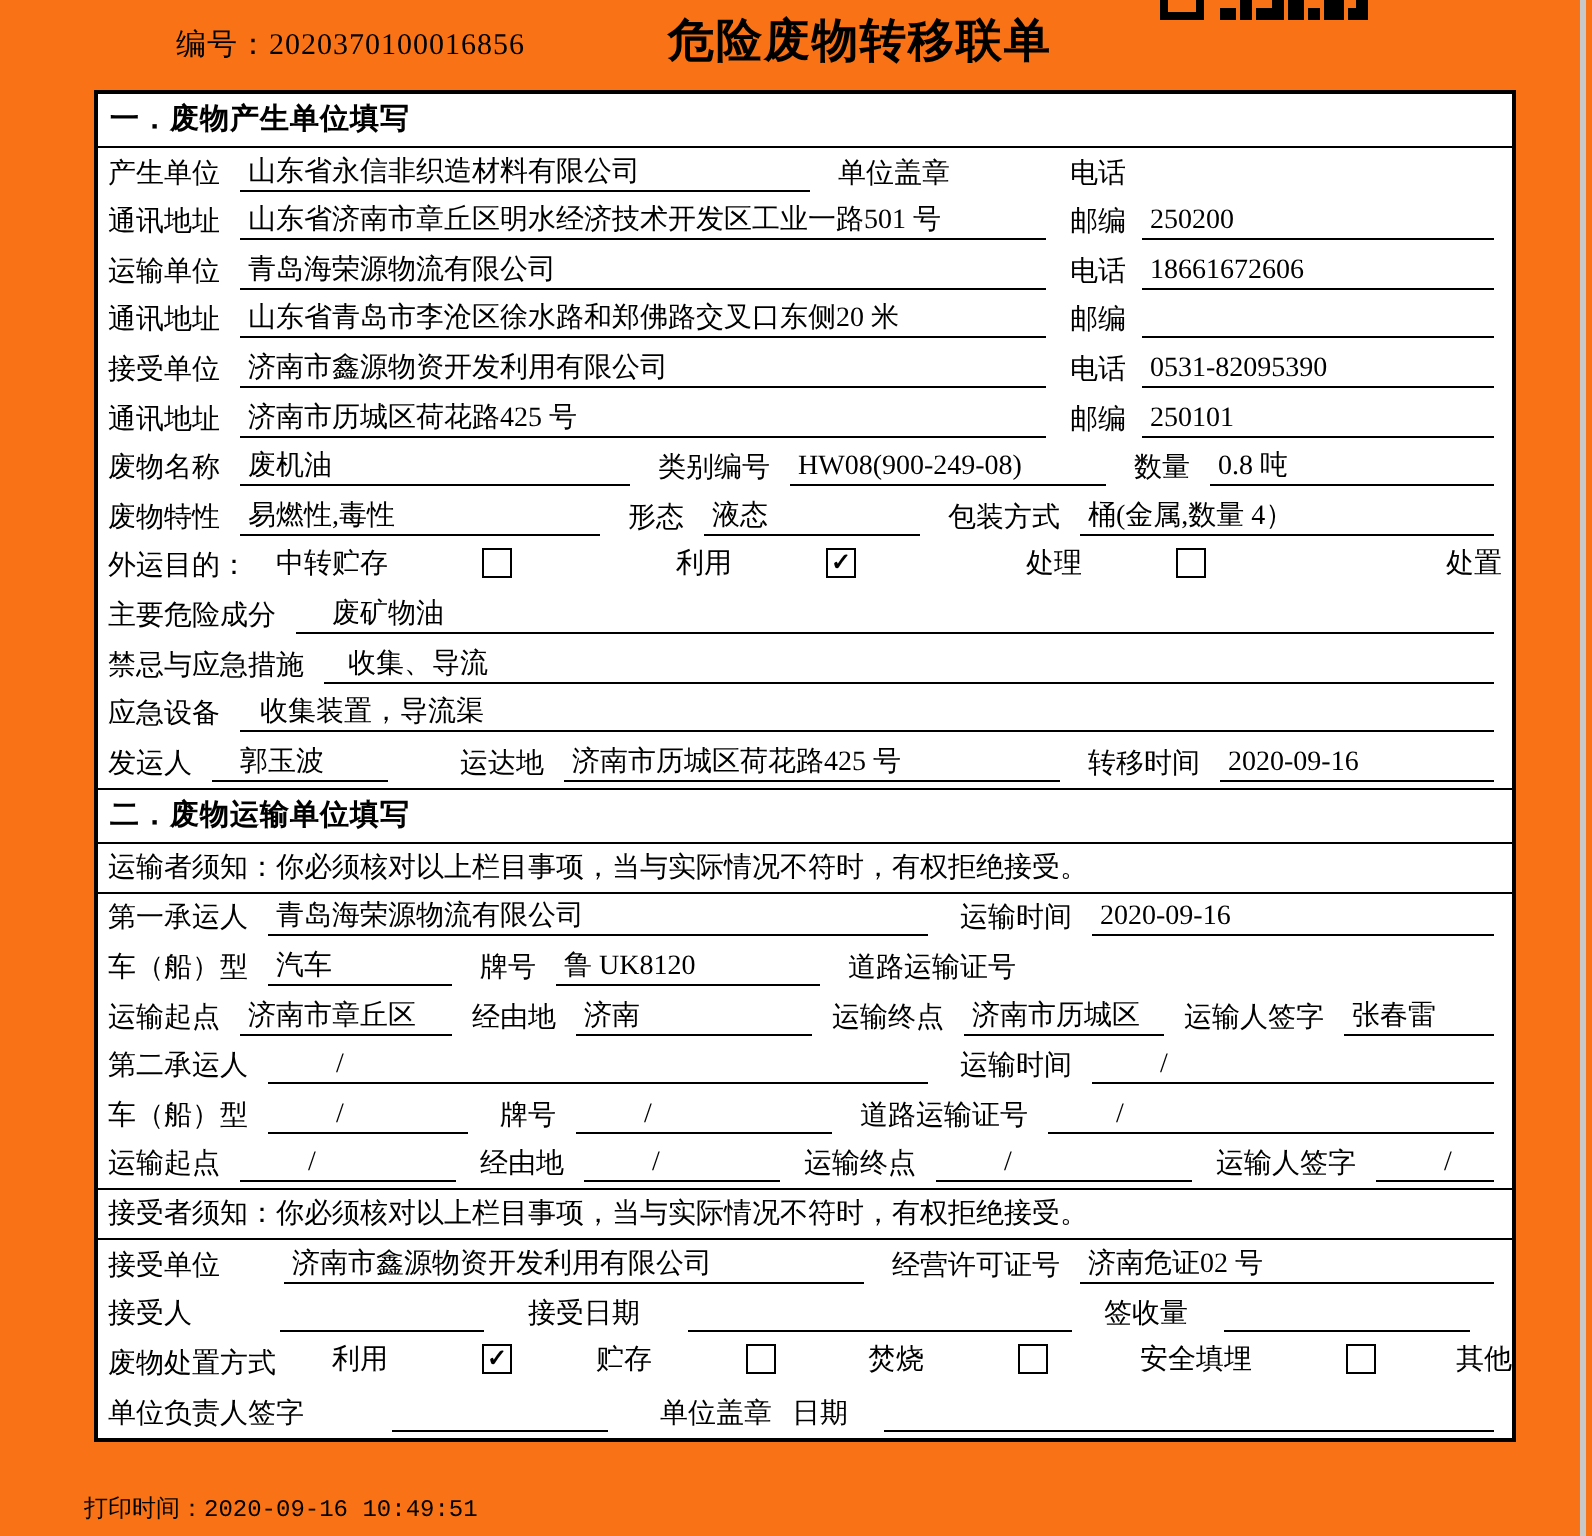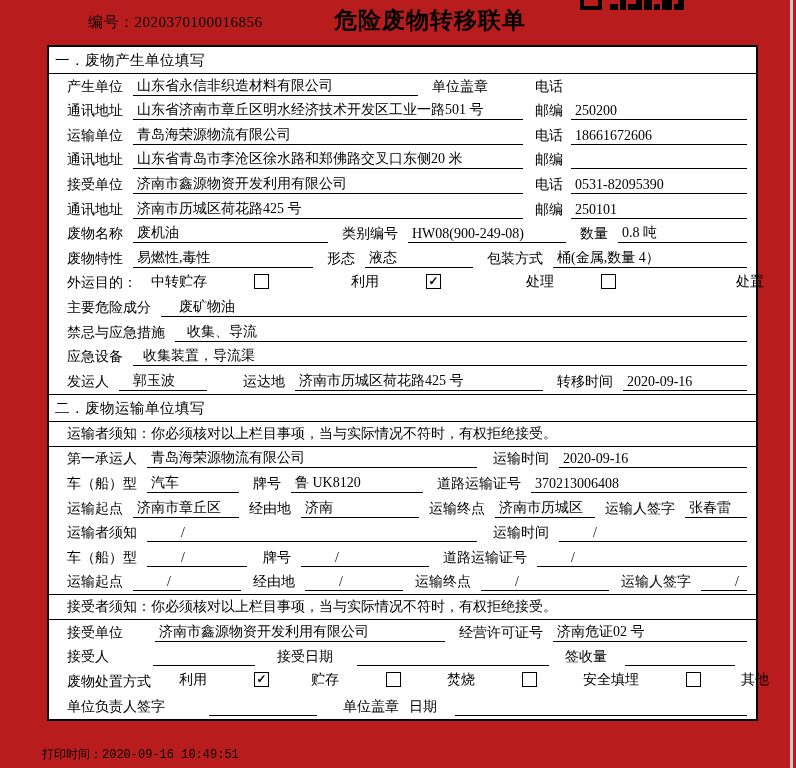--- a/index.html
+++ b/index.html
@@ -1,29 +1,29 @@
 <!DOCTYPE html>
 <html><head>
 <meta charset="utf-8">
 <style>
   html,body{margin:0;padding:0;background:#ffffff;}
-  .page{position:relative;width:796px;height:768px;background:#b91c1c;overflow:hidden;
+  .page{position:relative;width:796px;height:768px;background:#f97316;overflow:hidden;
         font-family:"Liberation Serif","DejaVu Serif",serif;color:#000;font-size:14px;}
   .page-edge{position:absolute;right:3px;top:0;bottom:0;width:3px;background:#c8c8c8;}
   .tophead{position:relative;height:45px;}
   .docno{position:absolute;left:88px;top:13px;font-size:15px;letter-spacing:0.5px;}
   .doc-title{position:absolute;left:0;right:0;top:5px;margin:0;text-align:center;
              font-size:23px;font-weight:bold;transform:translateX(32px);letter-spacing:1px;}
   .qr{position:absolute;left:580px;top:0;width:110px;height:10px;}
   .form{position:absolute;left:47px;top:45px;width:711px;border:2px solid #000;box-sizing:border-box;background:#fff;}
   .sec{box-sizing:border-box;}
   .sec + .sec{border-top:1.5px solid #000;}
-  .sec-title{height:26px;line-height:26px;padding-left:6px;font-weight:normal;font-size:14.5px;
+  .sec-title{height:26px;line-height:26px;padding-left:6px;font-weight:bold;font-size:14.5px;
              border-bottom:1.5px solid #000;letter-spacing:0.5px;}
-  .row{display:flex;align-items:flex-end;height:24.6px;padding:0 9px 3px 18px;white-space:nowrap;box-sizing:border-box;}
+  .row{display:flex;align-items:flex-end;height:24.6px;padding:0 9px 3px 5px;white-space:nowrap;box-sizing:border-box;}
   .notice{height:25px;border-bottom:1px solid #000;align-items:center;padding-bottom:0;}
   .lbl{margin-right:10px;}
   .val{display:block;border-bottom:1px solid #000;padding:0 4px;min-height:17px;box-sizing:border-box;overflow:visible;}
   .fill{flex:1;}
   .rg{display:flex;align-items:flex-end;margin-left:auto;width:212px;}
   .rg .lbl{margin-right:8px;}
   .sl{padding-left:34px;}
   .cb{display:inline-block;width:13px;height:13px;border:1.5px solid #000;line-height:12px;
       font-size:12px;font-weight:bold;text-align:center;margin-left:7px;box-sizing:content-box;
       align-self:center;margin-bottom:1px;}
@@ -191,36 +191,35 @@
         <span class="lbl" style="margin-left:16px">运输时间</span>
         <span class="val fill">2020-09-16</span>
       </div>
 
       <div class="row">
         <span class="lbl">车（船）型</span>
         <span class="val" style="width:92px">汽车</span>
         <span class="lbl" style="margin-left:14px">牌号</span>
         <span class="val" style="width:132px">鲁 UK8120</span>
         <span class="lbl" style="margin-left:14px">道路运输证号</span>
-        <span class="val fill">370213006408</span>
       </div>
 
       <div class="row">
         <span class="lbl">运输起点</span>
         <span class="val" style="width:106px">济南市章丘区</span>
         <span class="lbl" style="margin-left:10px">经由地</span>
         <span class="val" style="width:118px">济南</span>
         <span class="lbl" style="margin-left:10px">运输终点</span>
         <span class="val" style="width:100px">济南市历城区</span>
         <span class="lbl" style="margin-left:10px">运输人签字</span>
         <span class="val fill">张春雷</span>
       </div>
 
       <div class="row">
-        <span class="lbl">运输者须知</span>
+        <span class="lbl">第二承运人</span>
         <span class="val sl" style="width:330px">/</span>
         <span class="lbl" style="margin-left:16px">运输时间</span>
         <span class="val fill sl">/</span>
       </div>
 
       <div class="row">
         <span class="lbl">车（船）型</span>
         <span class="val sl" style="width:100px">/</span>
         <span class="lbl" style="margin-left:16px">牌号</span>
         <span class="val sl" style="width:128px">/</span>

